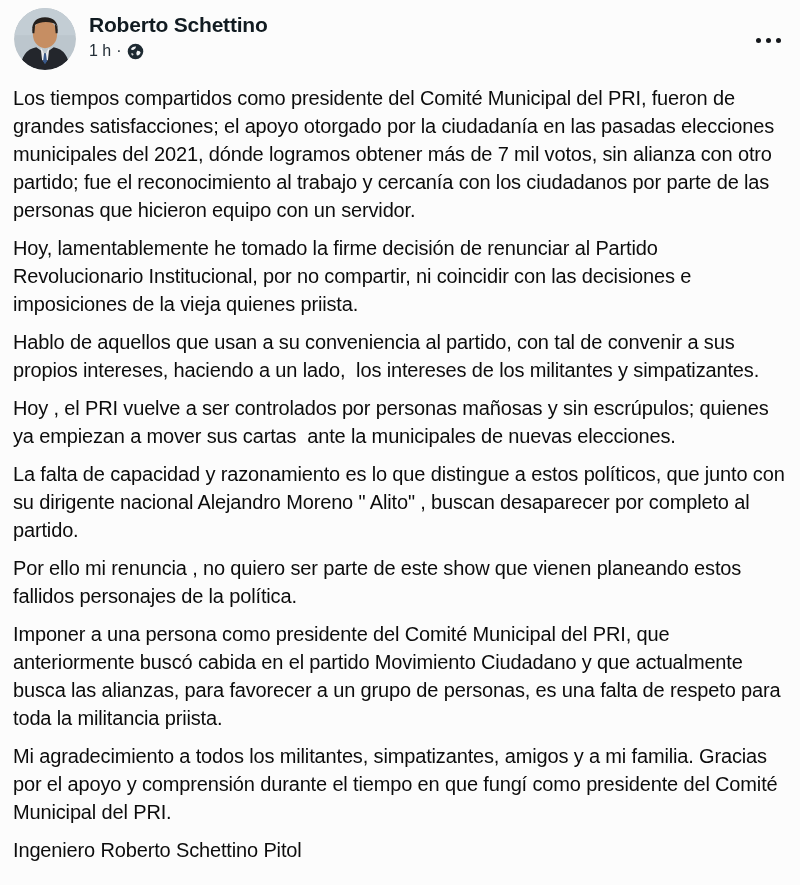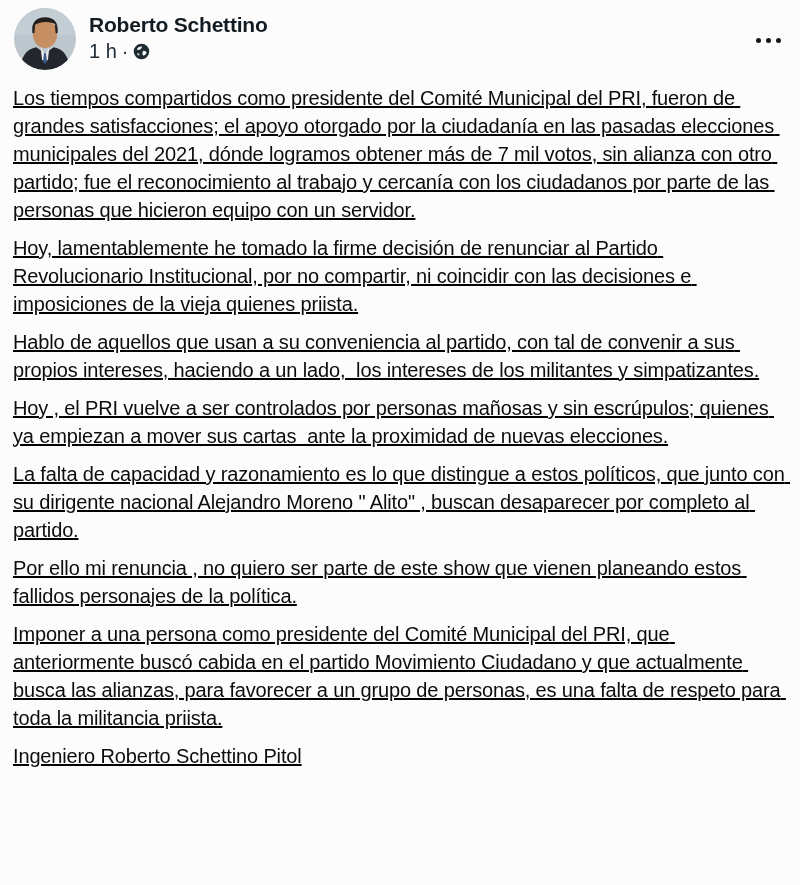--- a/index.html
+++ b/index.html
@@ -44,21 +44,21 @@
     letter-spacing: -0.2px;
     line-height: 26px;
     cursor: pointer;
     display: inline-block;
   }
   .meta-row {
     display: flex;
     align-items: center;
     gap: 5px;
     margin-top: 3px;
-    font-size: 20px;
+    font-size: 16px;
     color: #222d36;
     line-height: 20px;
   }
   .timestamp { cursor: pointer; }
   .meta-sep { color: #222d36; }
   .globe-icon { width: 17px; height: 17px; display: inline-block; }
   .globe-icon svg { width: 100%; height: 100%; display: block; }
   .menu-button {
     margin-left: auto;
     margin-top: 20px;
@@ -73,21 +73,20 @@
   }
   .ellipsis-icon { display: flex; gap: 5px; }
   .ellipsis-icon i {
     width: 5px; height: 5px;
     border-radius: 50%;
     background: #15181c;
     display: block;
   }
   .post-content {
     padding: 12px 14px 0 13px;
-    text-decoration: underline;
   }
   .post-content p {
     font-size: 20px;
     line-height: 28px;
     letter-spacing: -0.15px;
     color: #0c0c0c;
     margin: 0 0 10px 0;
     white-space: pre-wrap;
   }
   .post-content p:last-child { margin-bottom: 16px; }
@@ -143,20 +142,21 @@
           <i></i>
         </span>
     </button>
 
   </div>
 
   <div class="post-content">
     <p>Los tiempos compartidos como presidente del Comité Municipal del PRI, fueron de grandes satisfacciones; el apoyo otorgado por la ciudadanía en las pasadas elecciones municipales del 2021, dónde logramos obtener más de 7 mil votos, sin alianza con otro partido; fue el reconocimiento al trabajo y cercanía con los ciudadanos por parte de las personas que hicieron equipo con un servidor.</p>
     <p>Hoy, lamentablemente he tomado la firme decisión de renunciar al Partido Revolucionario Institucional, por no compartir, ni coincidir con las decisiones e imposiciones de la vieja quienes priista.</p>
     <p>Hablo de aquellos que usan a su conveniencia al partido, con tal de convenir a sus propios intereses, haciendo a un lado,  los intereses de los militantes y simpatizantes.</p>
-    <p>Hoy , el PRI vuelve a ser controlados por personas mañosas y sin escrúpulos; quienes ya empiezan a mover sus cartas  ante la proximidad de nuevas elecciones.</p>
+    <p>Hoy , el PRI vuelve a ser controlados por personas mañosas y sin escrúpulos; quienes ya empiezan a mover sus cartas  ante la municipales de nuevas elecciones.</p>
     <p>La falta de capacidad y razonamiento es lo que distingue a estos políticos, que junto con su dirigente nacional Alejandro Moreno " Alito" , buscan desaparecer por completo al partido.</p>
     <p>Por ello mi renuncia , no quiero ser parte de este show que vienen planeando estos fallidos personajes de la política.</p>
     <p>Imponer a una persona como presidente del Comité Municipal del PRI, que anteriormente buscó cabida en el partido Movimiento Ciudadano y que actualmente busca las alianzas, para favorecer a un grupo de personas, es una falta de respeto para toda la militancia priista.</p>
+    <p>Mi agradecimiento a todos los militantes, simpatizantes, amigos y a mi familia. Gracias por el apoyo y comprensión durante el tiempo en que fungí como presidente del Comité Municipal del PRI.</p>
     <p>Ingeniero Roberto Schettino Pitol</p>
   </div>
 
 </div>
 
 </body></html>

